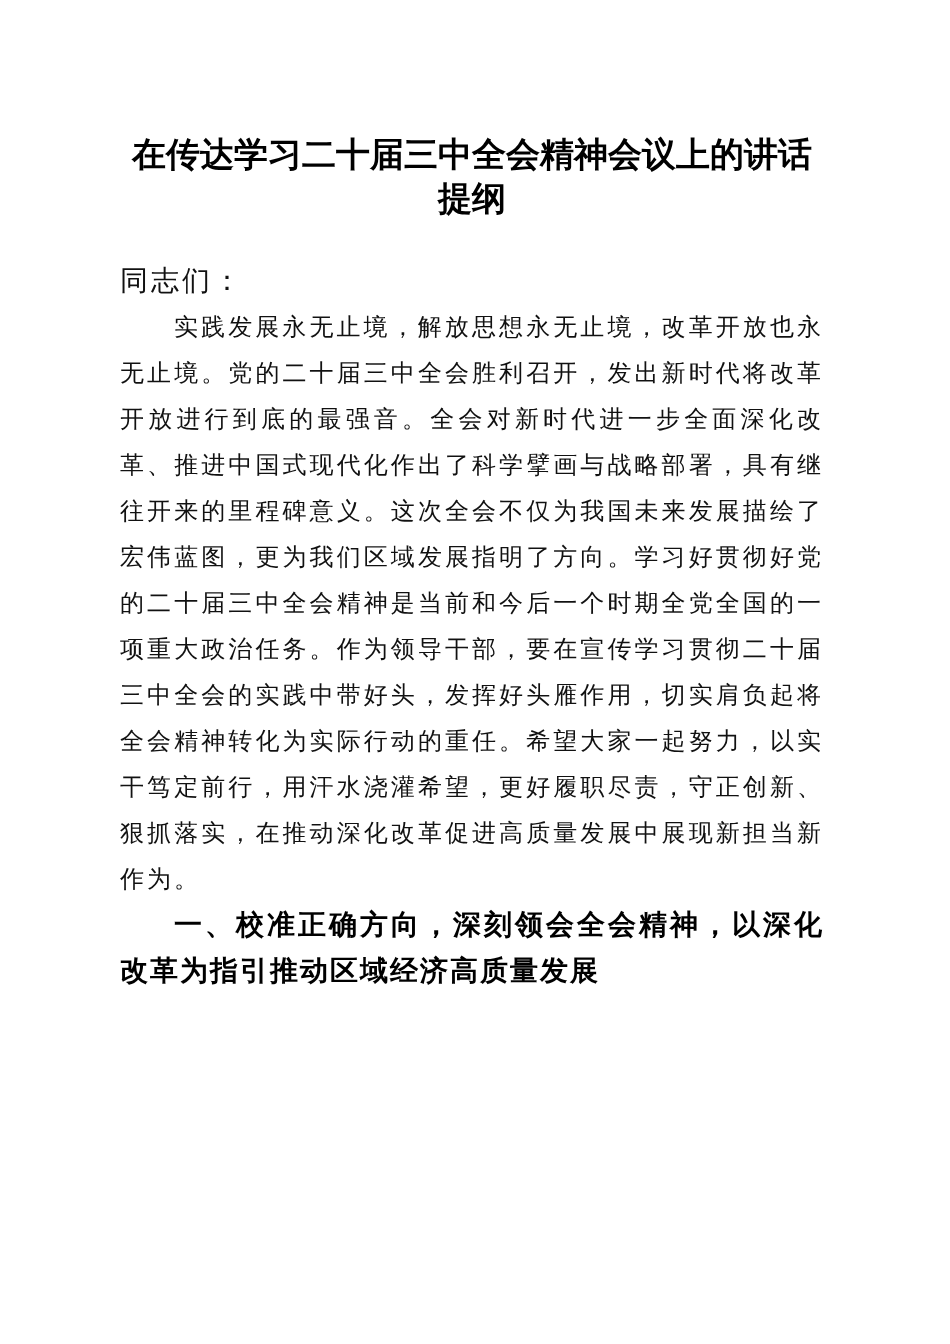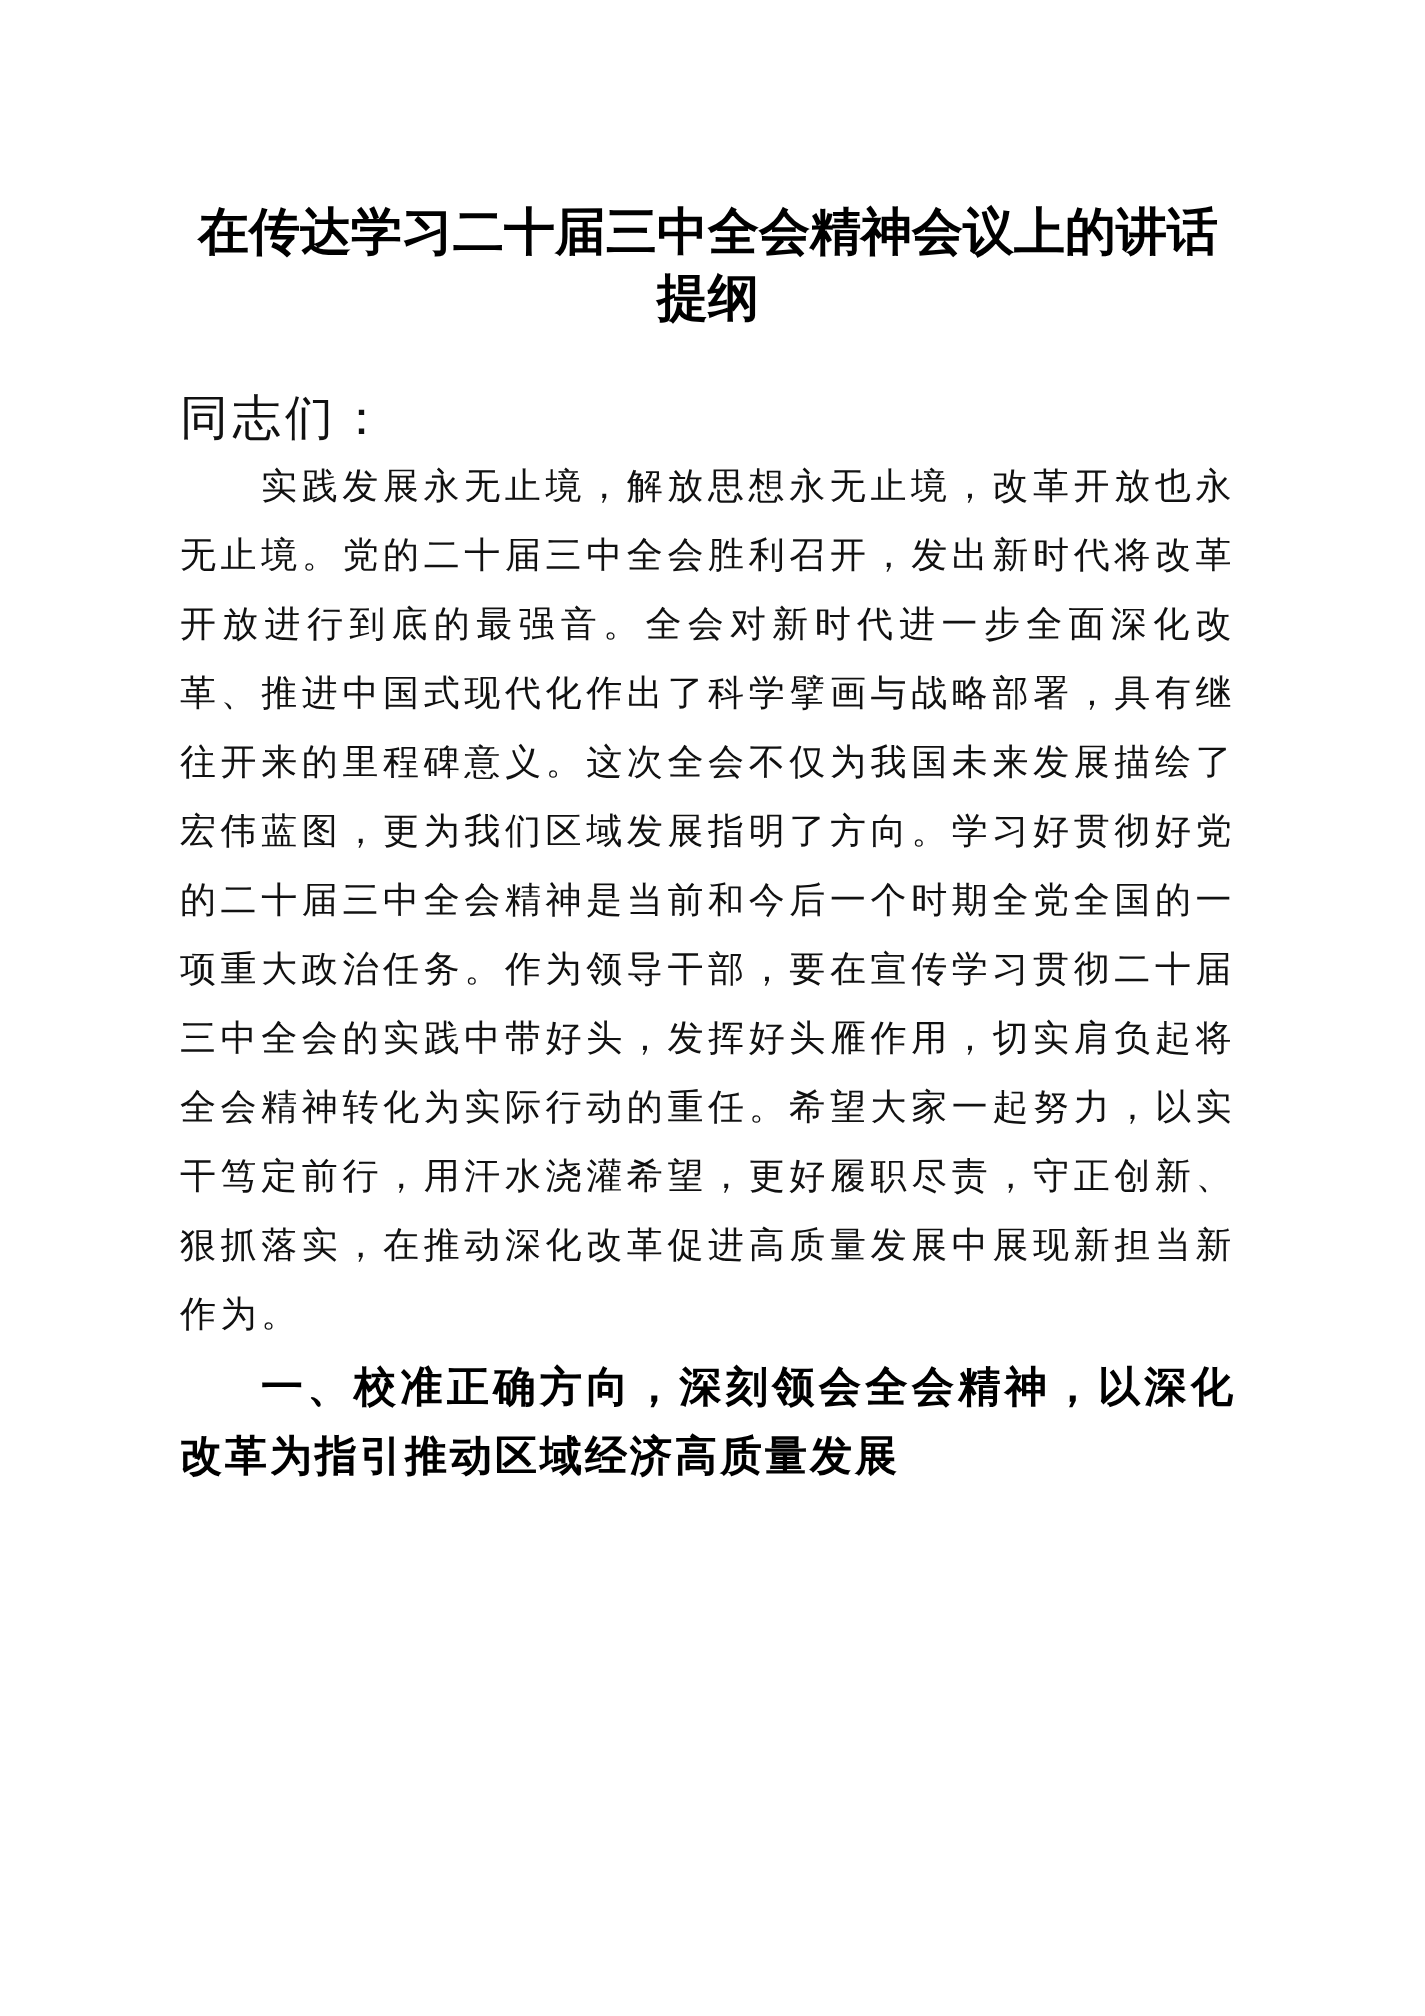--- a/index.html
+++ b/index.html
@@ -14,41 +14,41 @@
       overflow: hidden;
       color: #111111;
     }
     .page {
       position: absolute;
       left: 120px;
       top: 133px;
       width: 704px;
     }
     .title {
-      font-family: Liberation Sans, sans-serif;
+      font-family: Liberation Serif, serif;
       font-weight: bold;
       font-size: 34px;
       line-height: 44px;
       text-align: center;
       margin: 0;
       letter-spacing: 0;
       width: 730px;
       margin-left: -13px;
       color: #000;
     }
     .salutation {
-      font-family: Liberation Mono, monospace;
-      font-size: 32px;
+      font-family: Liberation Sans, sans-serif;
+      font-size: 28px;
       line-height: 46px;
       margin: 0;
       margin-top: 37px;
       letter-spacing: 3px;
     }
     .para {
-      font-family: Liberation Mono, monospace;
+      font-family: Liberation Sans, sans-serif;
       font-size: 24px;
       line-height: 46px;
       margin: 0;
       text-indent: 54px;
       letter-spacing: 3px;
       text-align: justify;
       word-break: break-all;
     }
     .heading {
       font-family: "DejaVu Sans", "Liberation Sans", sans-serif;

